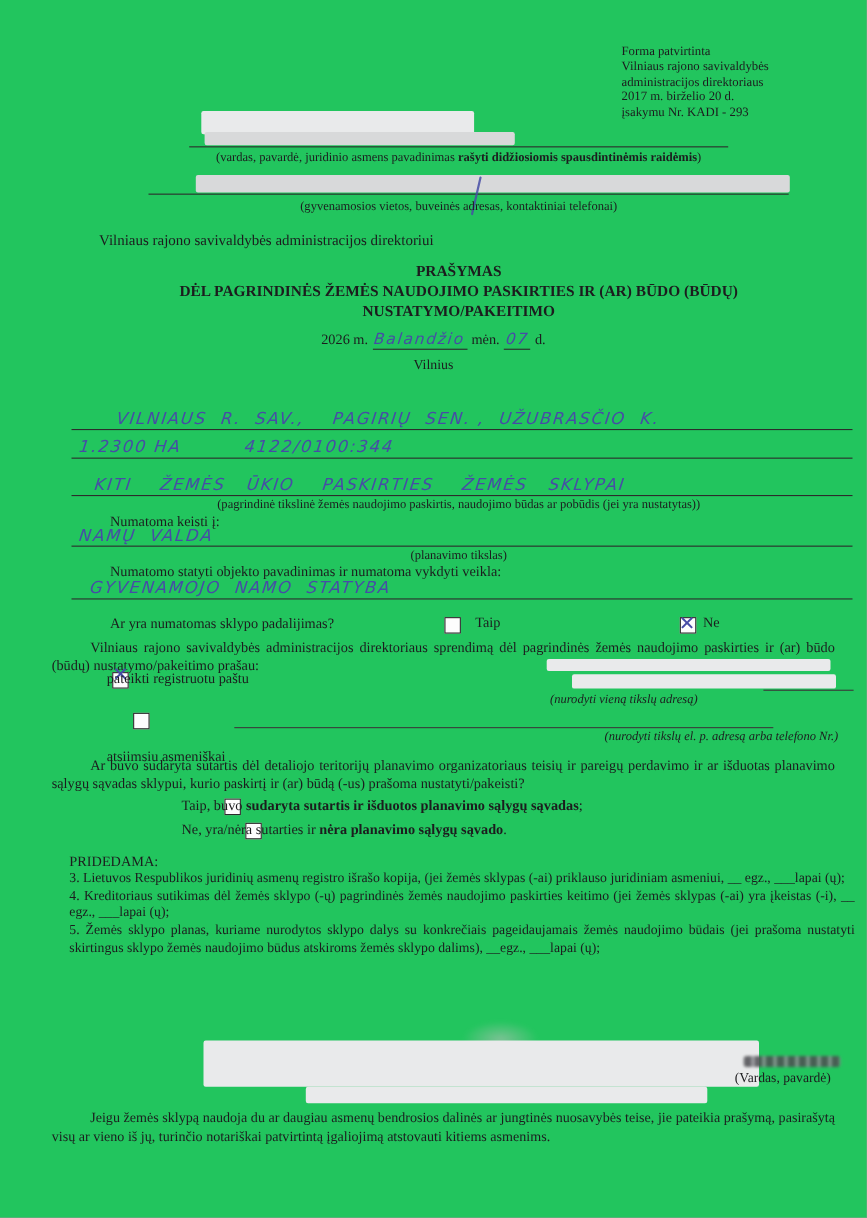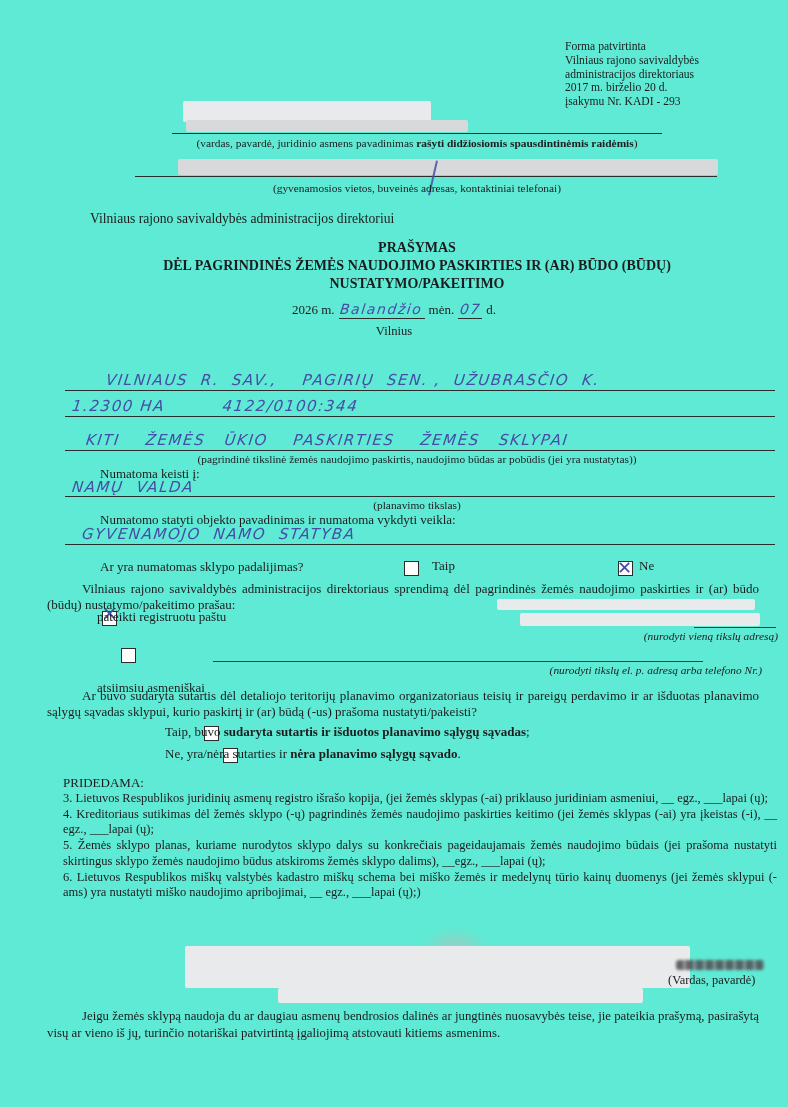--- a/index.html
+++ b/index.html
@@ -1,16 +1,16 @@
 <!DOCTYPE html>
 <html><head>
 <meta charset="utf-8">
 <style>
   html,body{margin:0;padding:0;background:#9a9a9a;}
-  #page{position:relative;width:788px;height:1107px;background:#5eead4;margin:0 auto;
+  #page{position:relative;width:788px;height:1107px;background:#22c55e;margin:0 auto;
         font-family:"Liberation Serif",serif;color:#1c1c1e;overflow:hidden;}
   .abs{position:absolute;}
   .txt{font-size:13px;white-space:nowrap;}
   .just{white-space:normal;text-align:justify;line-height:16px;}
   .cap{font-size:11.4px;text-align:center;white-space:nowrap;}
   .capi{font-size:11.4px;font-style:italic;white-space:nowrap;}
   .rule{border-top:1.4px solid #2c2c2c;height:0;}
   .rule-thin{border-top:1.1px solid #3a3a3a;height:0;}
   .bold{font-weight:bold;}
   .center{text-align:center;}
@@ -107,41 +107,40 @@
   <span class="abs checkbox checked" style="left:599px;top:561px;"></span>
   <div class="abs txt" style="left:639px;top:558px;">Ne</div>
 
   
   <div class="abs just" style="left:47px;top:581px;width:712px;text-indent:35px;font-size:13px;">Vilniaus rajono savivaldybės administracijos direktoriaus sprendimą dėl pagrindinės žemės naudojimo paskirties ir (ar) būdo (būdų) nustatymo/pakeitimo prašau:</div>
   <span class="abs checkbox check-high checked" style="left:64px;top:611px;"></span>
   <div class="abs txt" style="left:97px;top:609px;">pateikti registruotu paštu</div>
   <div class="abs redact" style="left:497px;top:599px;width:258px;height:11px;"></div>
   <div class="abs redact" style="left:520px;top:613px;width:240px;height:13px;"></div>
   <div class="abs rule-thin" style="left:694px;top:627px;width:82px;"></div>
-  <div class="abs capi" style="left:500px;top:630px;width:278px;text-align:right;">(nurodyti vieną tikslų adresą)</div>
+  <div class="abs capi" style="left:500px;top:630px;width:278px;">(nurodyti vieną tikslų adresą)</div>
 
   <span class="abs checkbox" style="left:64px;top:648px;"></span>
   <div class="abs txt" style="left:97px;top:646px;margin-top:34px;">atsiimsiu asmeniškai</div>
   <div class="abs rule-thin" style="left:213px;top:661px;width:490px;"></div>
   <div class="abs capi" style="left:480px;top:664px;width:282px;text-align:right;">(nurodyti tikslų el. p. adresą arba telefono Nr.)</div>
 
   
   <div class="abs just" style="left:47px;top:688px;width:712px;text-indent:35px;font-size:13px;">Ar buvo sudaryta sutartis dėl detaliojo teritorijų planavimo organizatoriaus teisių ir pareigų perdavimo ir ar išduotas planavimo sąlygų sąvadas sklypui, kurio paskirtį ir (ar) būdą (-us) prašoma nustatyti/pakeisti?</div>
   <span class="abs checkbox" style="left:128px;top:726px;"></span>
   <div class="abs txt" style="left:165px;top:724px;"><span>Taip, buvo </span><span class="bold">sudaryta sutartis ir išduotos planavimo sąlygų sąvadas</span><span>;</span></div>
   <span class="abs checkbox" style="left:128px;top:748px;"></span>
   <div class="abs txt" style="left:165px;top:746px;"><span>Ne, yra/nėra sutarties ir </span><span class="bold">nėra planavimo sąlygų sąvado</span><span>.</span></div>
 
   
   <div class="abs txt" style="left:63px;top:775px;">PRIDEDAMA:</div>
   <div class="abs attach" style="left:63px;top:791px;width:714px;">
     <div>3. Lietuvos Respublikos juridinių asmenų registro išrašo kopija, (jei žemės sklypas (-ai) priklauso juridiniam asmeniui, __ egz., ___lapai (ų);</div>
     <div>4. Kreditoriaus sutikimas dėl žemės sklypo (-ų) pagrindinės žemės naudojimo paskirties keitimo (jei žemės sklypas (-ai) yra įkeistas (-i), __ egz., ___lapai (ų);</div>
     <div>5. Žemės sklypo planas, kuriame nurodytos sklypo dalys su konkrečiais pageidaujamais žemės naudojimo būdais (jei prašoma nustatyti skirtingus sklypo žemės naudojimo būdus atskiroms žemės sklypo dalims), __egz., ___lapai (ų);</div>
-    <div>6. Lietuvos Respublikos miškų valstybės kadastro miškų schema bei miško žemės ir medelynų tūrio kainų duomenys (jei žemės sklypui (-ams) yra nustatyti miško naudojimo apribojimai, __ egz., ___lapai (ų);)</div>
   </div>
 
   
   <div class="abs smudge" style="left:420px;top:928px;width:70px;height:34px;"></div>
   <div class="abs redact" style="left:185px;top:946px;width:505px;height:42px;"></div>
   <div class="abs redact" style="left:278px;top:988px;width:365px;height:15px;"></div>
   <div class="abs scribble" style="left:676px;top:960px;width:88px;height:10px;"></div>
   <div class="abs" style="left:668px;top:973px;font-size:12.4px;white-space:nowrap;">(Vardas, pavardė)</div>
 
   

